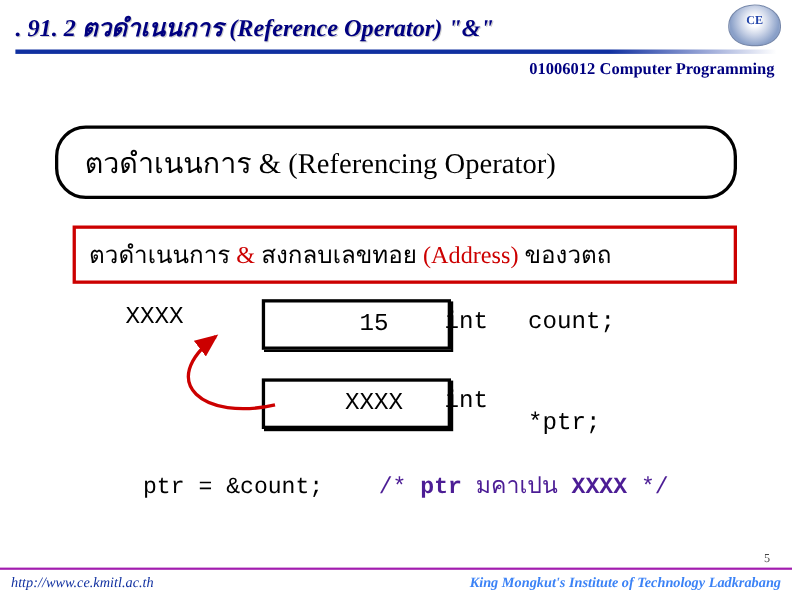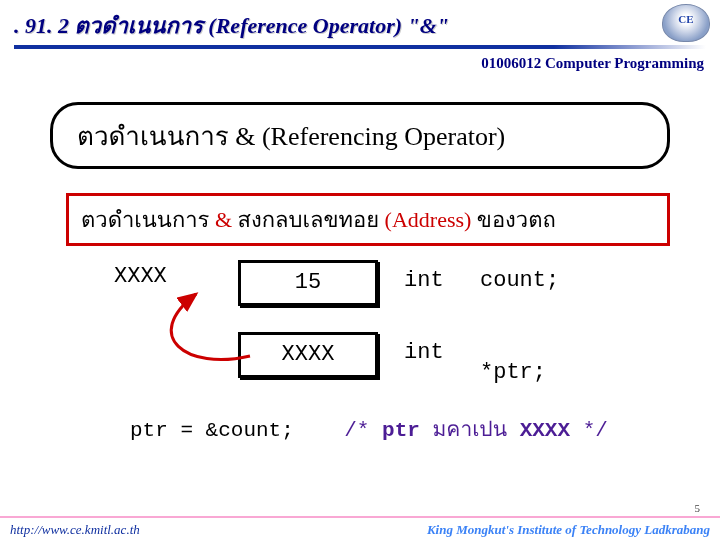--- a/index.html
+++ b/index.html
@@ -58,21 +58,21 @@
   font-weight:bold;
   color:#2244aa;
 }
 .content {
   padding: 30px 40px 10px 40px;
 }
 .rounded-box {
   border: 3px solid #000;
   border-radius: 28px;
   padding: 10px 24px;
-  margin: 0 10px 24px 10px;
+  margin: 12px 10px 24px 10px;
   font-size: 26px;
 }
 .red-box {
   border: 3px solid #cc0000;
   margin: 0 10px 10px 26px;
   padding: 6px 12px;
   font-size: 22px;
 }
 .red-text { color:#cc0000; }
 .diagram {
@@ -92,20 +92,21 @@
   left: 154px;
   width: 134px;
   height: 40px;
   border: 3px solid #000;
   text-align: center;
   font-family: "Courier New", monospace;
   font-size: 22px;
   line-height: 40px;
   box-shadow: 2px 2px 0 #000;
   background: #fff;
+  padding-left: 32px;
 }
 .cell1 { top: 4px; }
 .cell2 { top: 76px; }
 .type1 { position:absolute; left:320px; top:12px; font-family:"Courier New", monospace; font-size:22px; }
 .decl1 { position:absolute; left:396px; top:12px; font-family:"Courier New", monospace; font-size:22px; }
 .type2 { position:absolute; left:320px; top:84px; font-family:"Courier New", monospace; font-size:22px; }
 .decl2 { position:absolute; left:396px; top:84px; font-family:"Courier New", monospace; font-size:22px;margin-top:20px; }
 .arrow-svg {
   position:absolute;
   left: 42px;
@@ -117,21 +118,21 @@
 .codeline {
   margin: 16px 0 0 90px;
   font-family: "Courier New", monospace;
   font-size: 21px;
 }
 .comment { color:#4c1d95;margin-top:38px; }
 .footer {
   position:absolute;
   bottom:0; left:0; right:0;
   height: 22px;
-  border-top: 2px solid #f9a8d4;
+  border-top: 2px solid #a21caf;
 }
 .footer-left{
   position:absolute; left:10px; bottom:2px;
   color:#1030a0; font-style:italic; font-size:13px;
 }
 .footer-right{
   position:absolute; right:10px; bottom:2px;
   color:#3b82f6; font-style:italic; font-weight:bold; font-size:13px;
 }
 .page-no{

